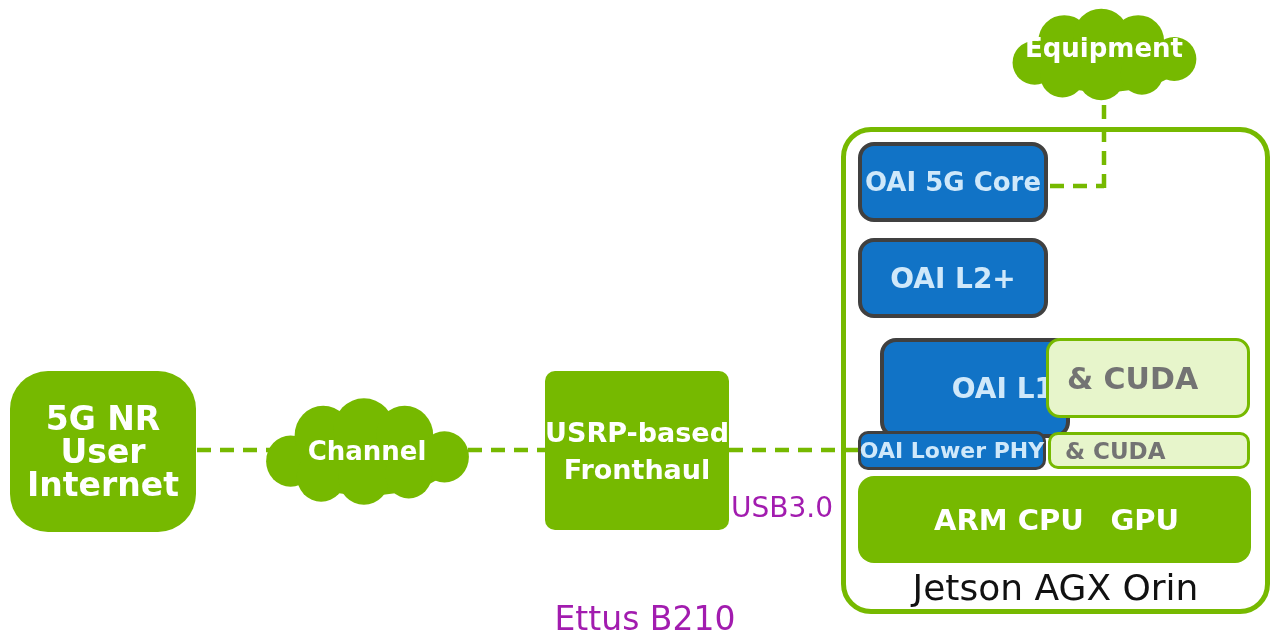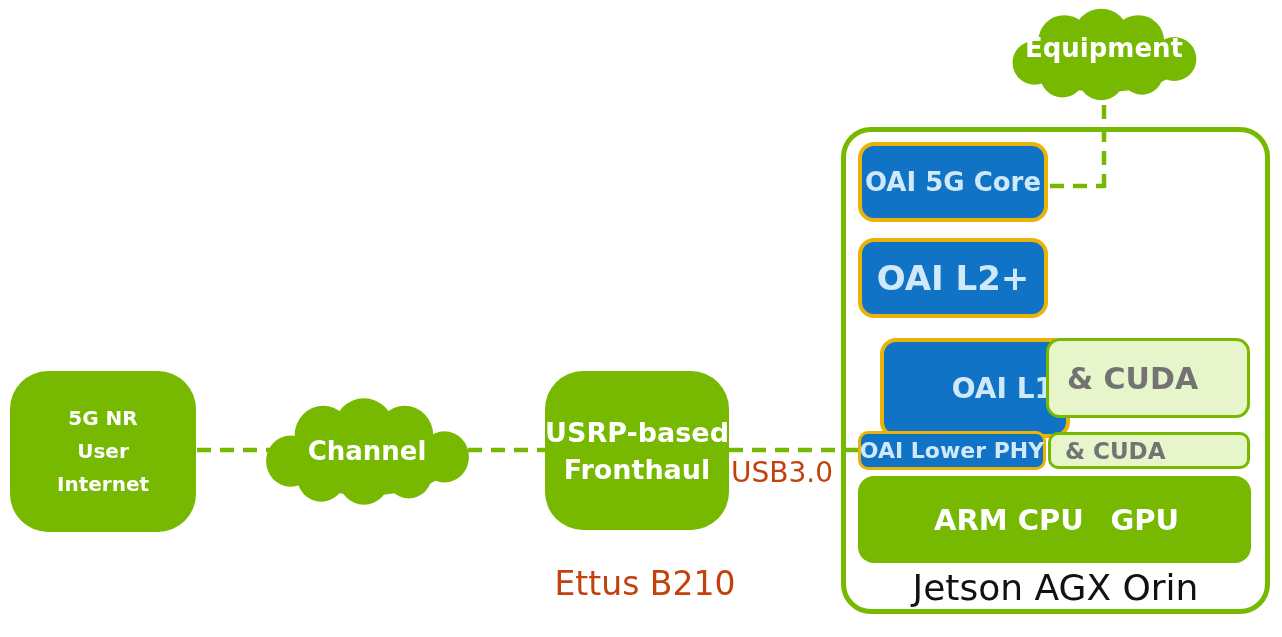--- a/index.html
+++ b/index.html
@@ -23,39 +23,40 @@
     border-radius: 38px;
     display: flex;
     flex-direction: column;
     align-items: center;
     justify-content: center;
     color: #ffffff;
     font-weight: bold;
     text-align: center;
     z-index: 2;
   }
-  .ue-node    { left: 10px;  top: 371px; width: 186px; height: 161px; font-size: 20px; line-height: 33px; }
-  .usrp-node  { left: 545px; top: 371px; width: 184px; height: 159px; font-size: 27px; line-height: 37px; }
+  .ue-node    { left: 10px;  top: 371px; width: 186px; height: 161px; font-size: 33px; line-height: 33px; }
+  .usrp-node  { left: 545px; top: 371px; width: 184px; height: 159px; font-size: 27px; line-height: 37px; border-radius: 10px; }
 
   .cloud { position: absolute; z-index: 2; }
   .cloud svg { position: absolute; left: 0; top: 0; width: 100%; height: 100%; }
   .cloud-label {
     position: absolute; inset: 0;
     display: flex; align-items: center; justify-content: center;
     color: #ffffff; font-weight: bold; font-size: 26px;
   }
   .channel-cloud  { left: 260px;  top: 395px; width: 214px; height: 112px; }
   .internet-cloud { left: 1007px; top: 6px;   width: 194px; height: 96px;  }
   .internet-cloud .cloud-label { padding-bottom: 12px; }
 
   .black-caption {
     position: absolute;
-    color: #c2410c;
+    color: #a21caf;
     text-align: center;
     z-index: 2;
+    margin-top: 35px;
   }
   .channel-caption { left: 222px; top: 546px; width: 300px; font-size: 32px; line-height: 41px; }
   .usrp-caption    { left: 545px; top: 564px; width: 200px; font-size: 33px; }
   .usb-label       { left: 731px; top: 456px; width: 110px; font-size: 28px; text-align: left; }
 
   .jetson-container {
     position: absolute;
     left: 841px; top: 127px;
     width: 429px; height: 487px;
     border: 5px solid #76b900;
@@ -68,29 +69,29 @@
     position: absolute;
     left: 841px; top: 567px; width: 429px;
     text-align: center;
     font-size: 36px;
     color: #111111;
     z-index: 3;
   }
   .blue-box {
     position: absolute;
     background: #1173c6;
-    border: 4px solid #eab308;
+    border: 4px solid #404040;
     border-radius: 16px;
     box-sizing: border-box;
     display: flex; align-items: center; justify-content: center;
     color: #cfe8fa; font-weight: bold;
     z-index: 3;
   }
   .core-box { left: 858px; top: 142px; width: 190px; height: 80px; font-size: 26px; }
-  .l2-box   { left: 858px; top: 238px; width: 190px; height: 80px; font-size: 34px; }
+  .l2-box   { left: 858px; top: 238px; width: 190px; height: 80px; font-size: 28px; }
   .l1-box   { left: 858px; top: 338px; width: 190px; height: 100px; font-size: 28px;
               justify-content: flex-end; padding-right: 12px; margin-left: 22px; }
   .phy-box  { left: 858px; top: 431px; width: 188px; height: 39px; font-size: 22px;
               border-width: 3px; border-radius: 10px; white-space: nowrap; }
 
   .cuda-box {
     position: absolute;
     background: #e7f5cb;
     border: 3px solid #76b900;
     border-radius: 14px;

